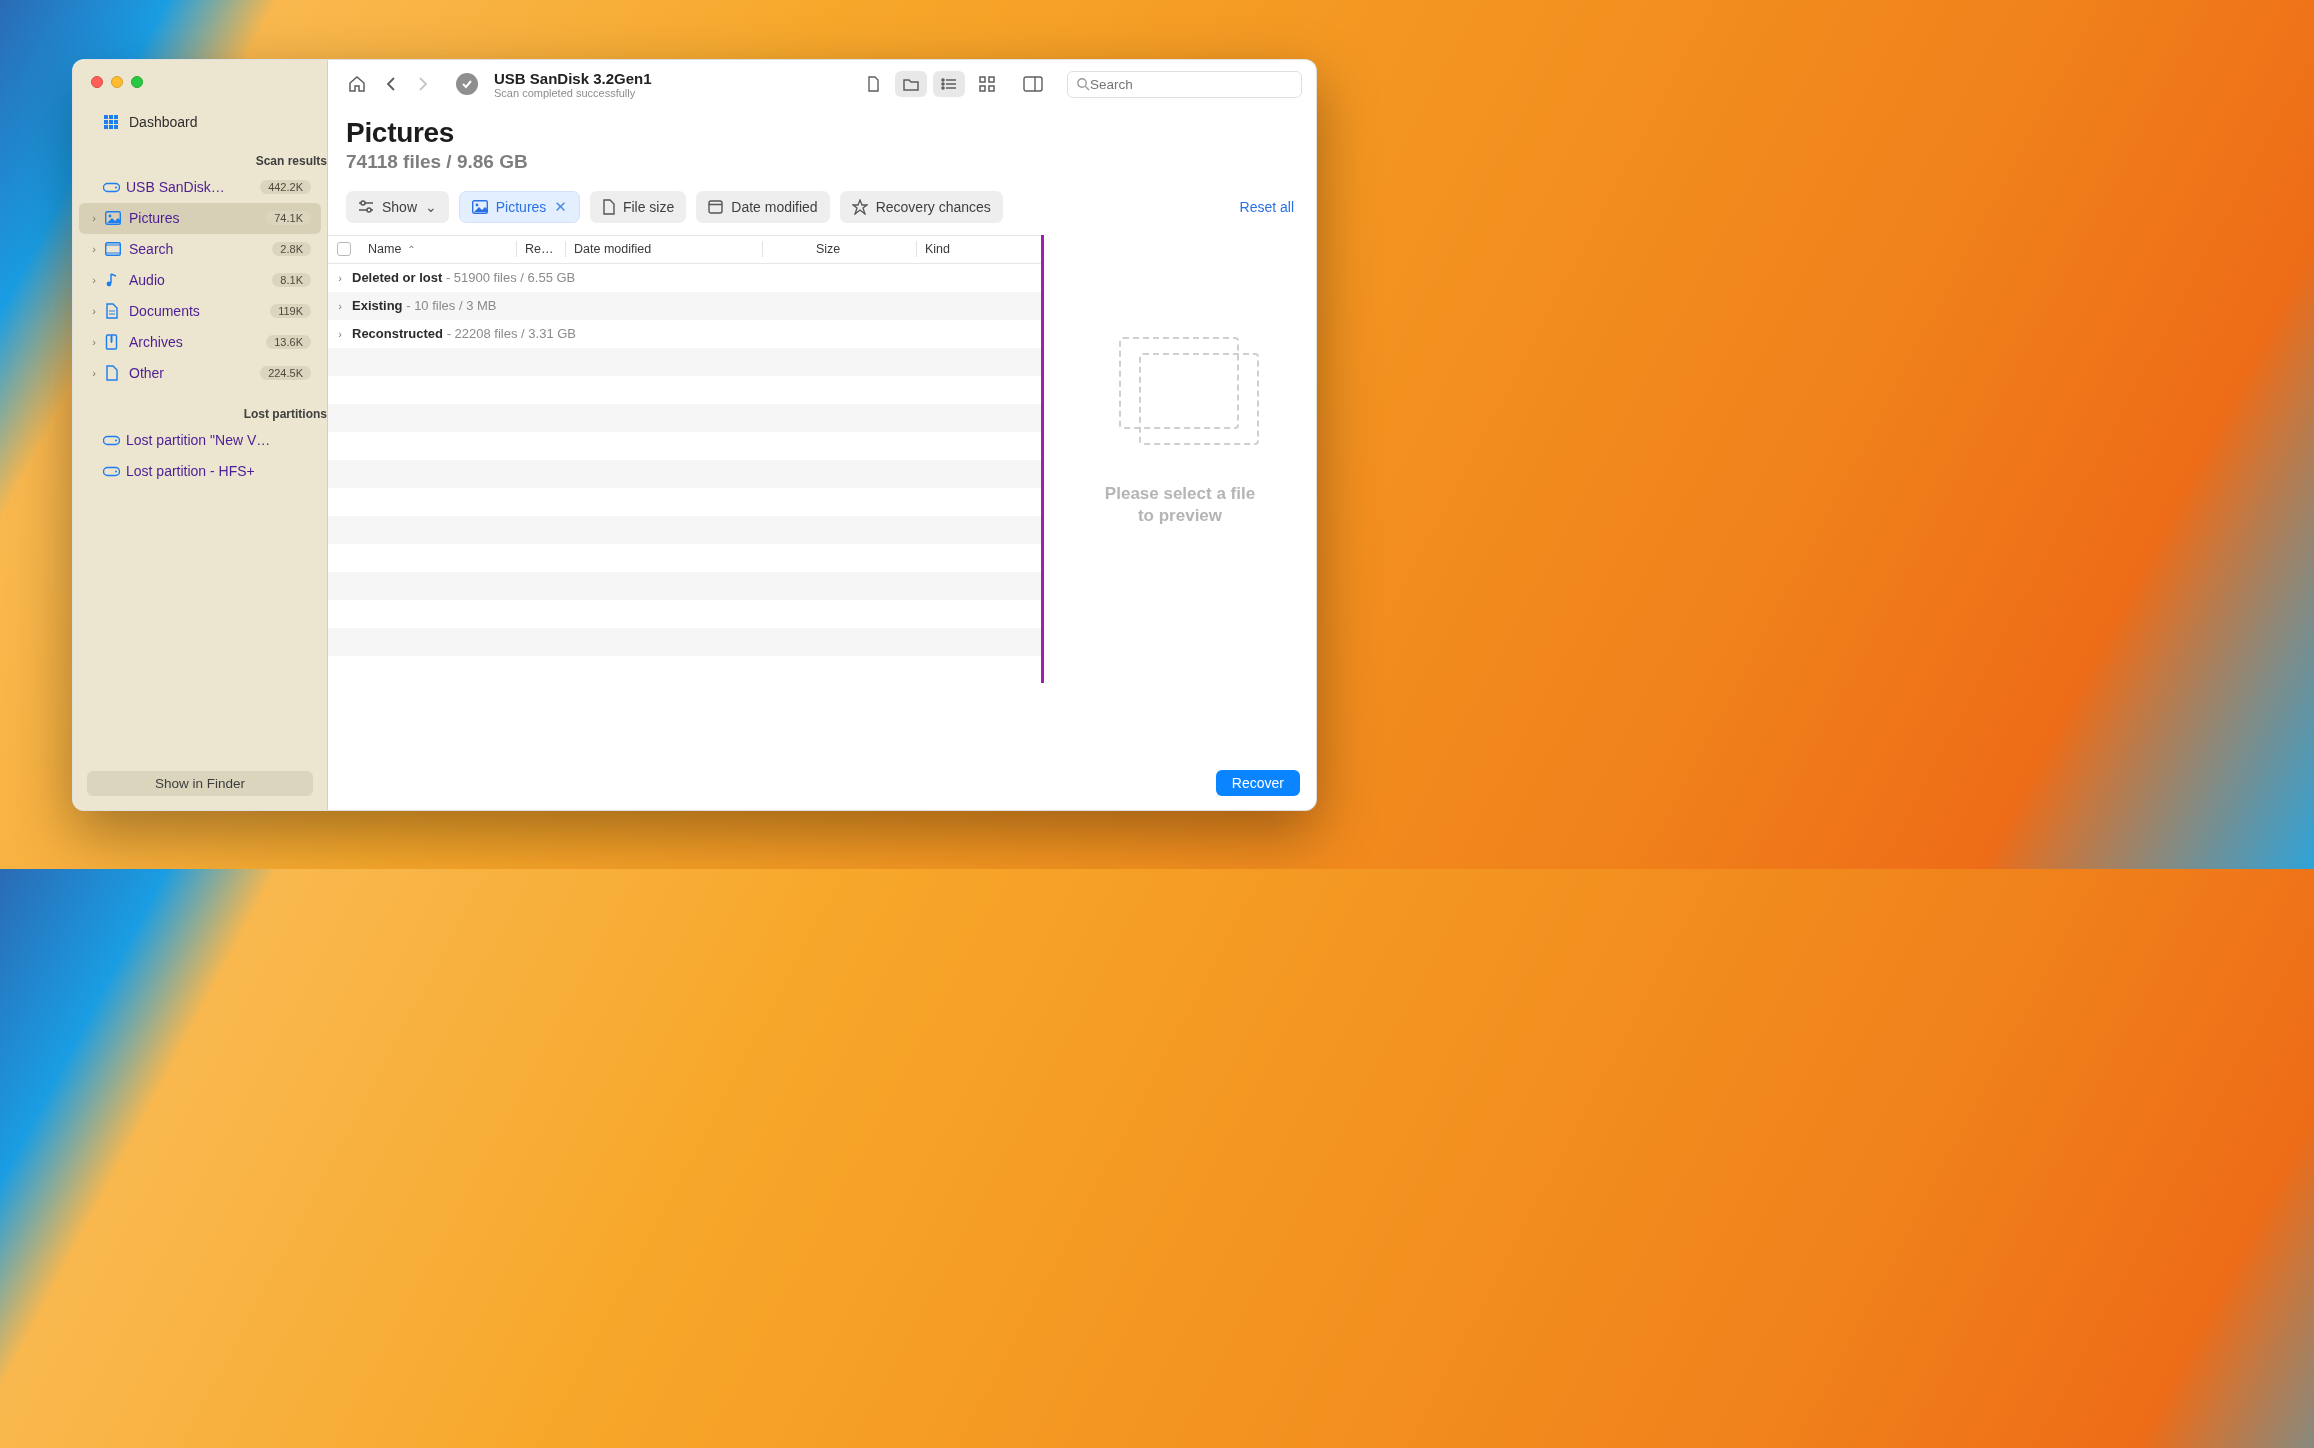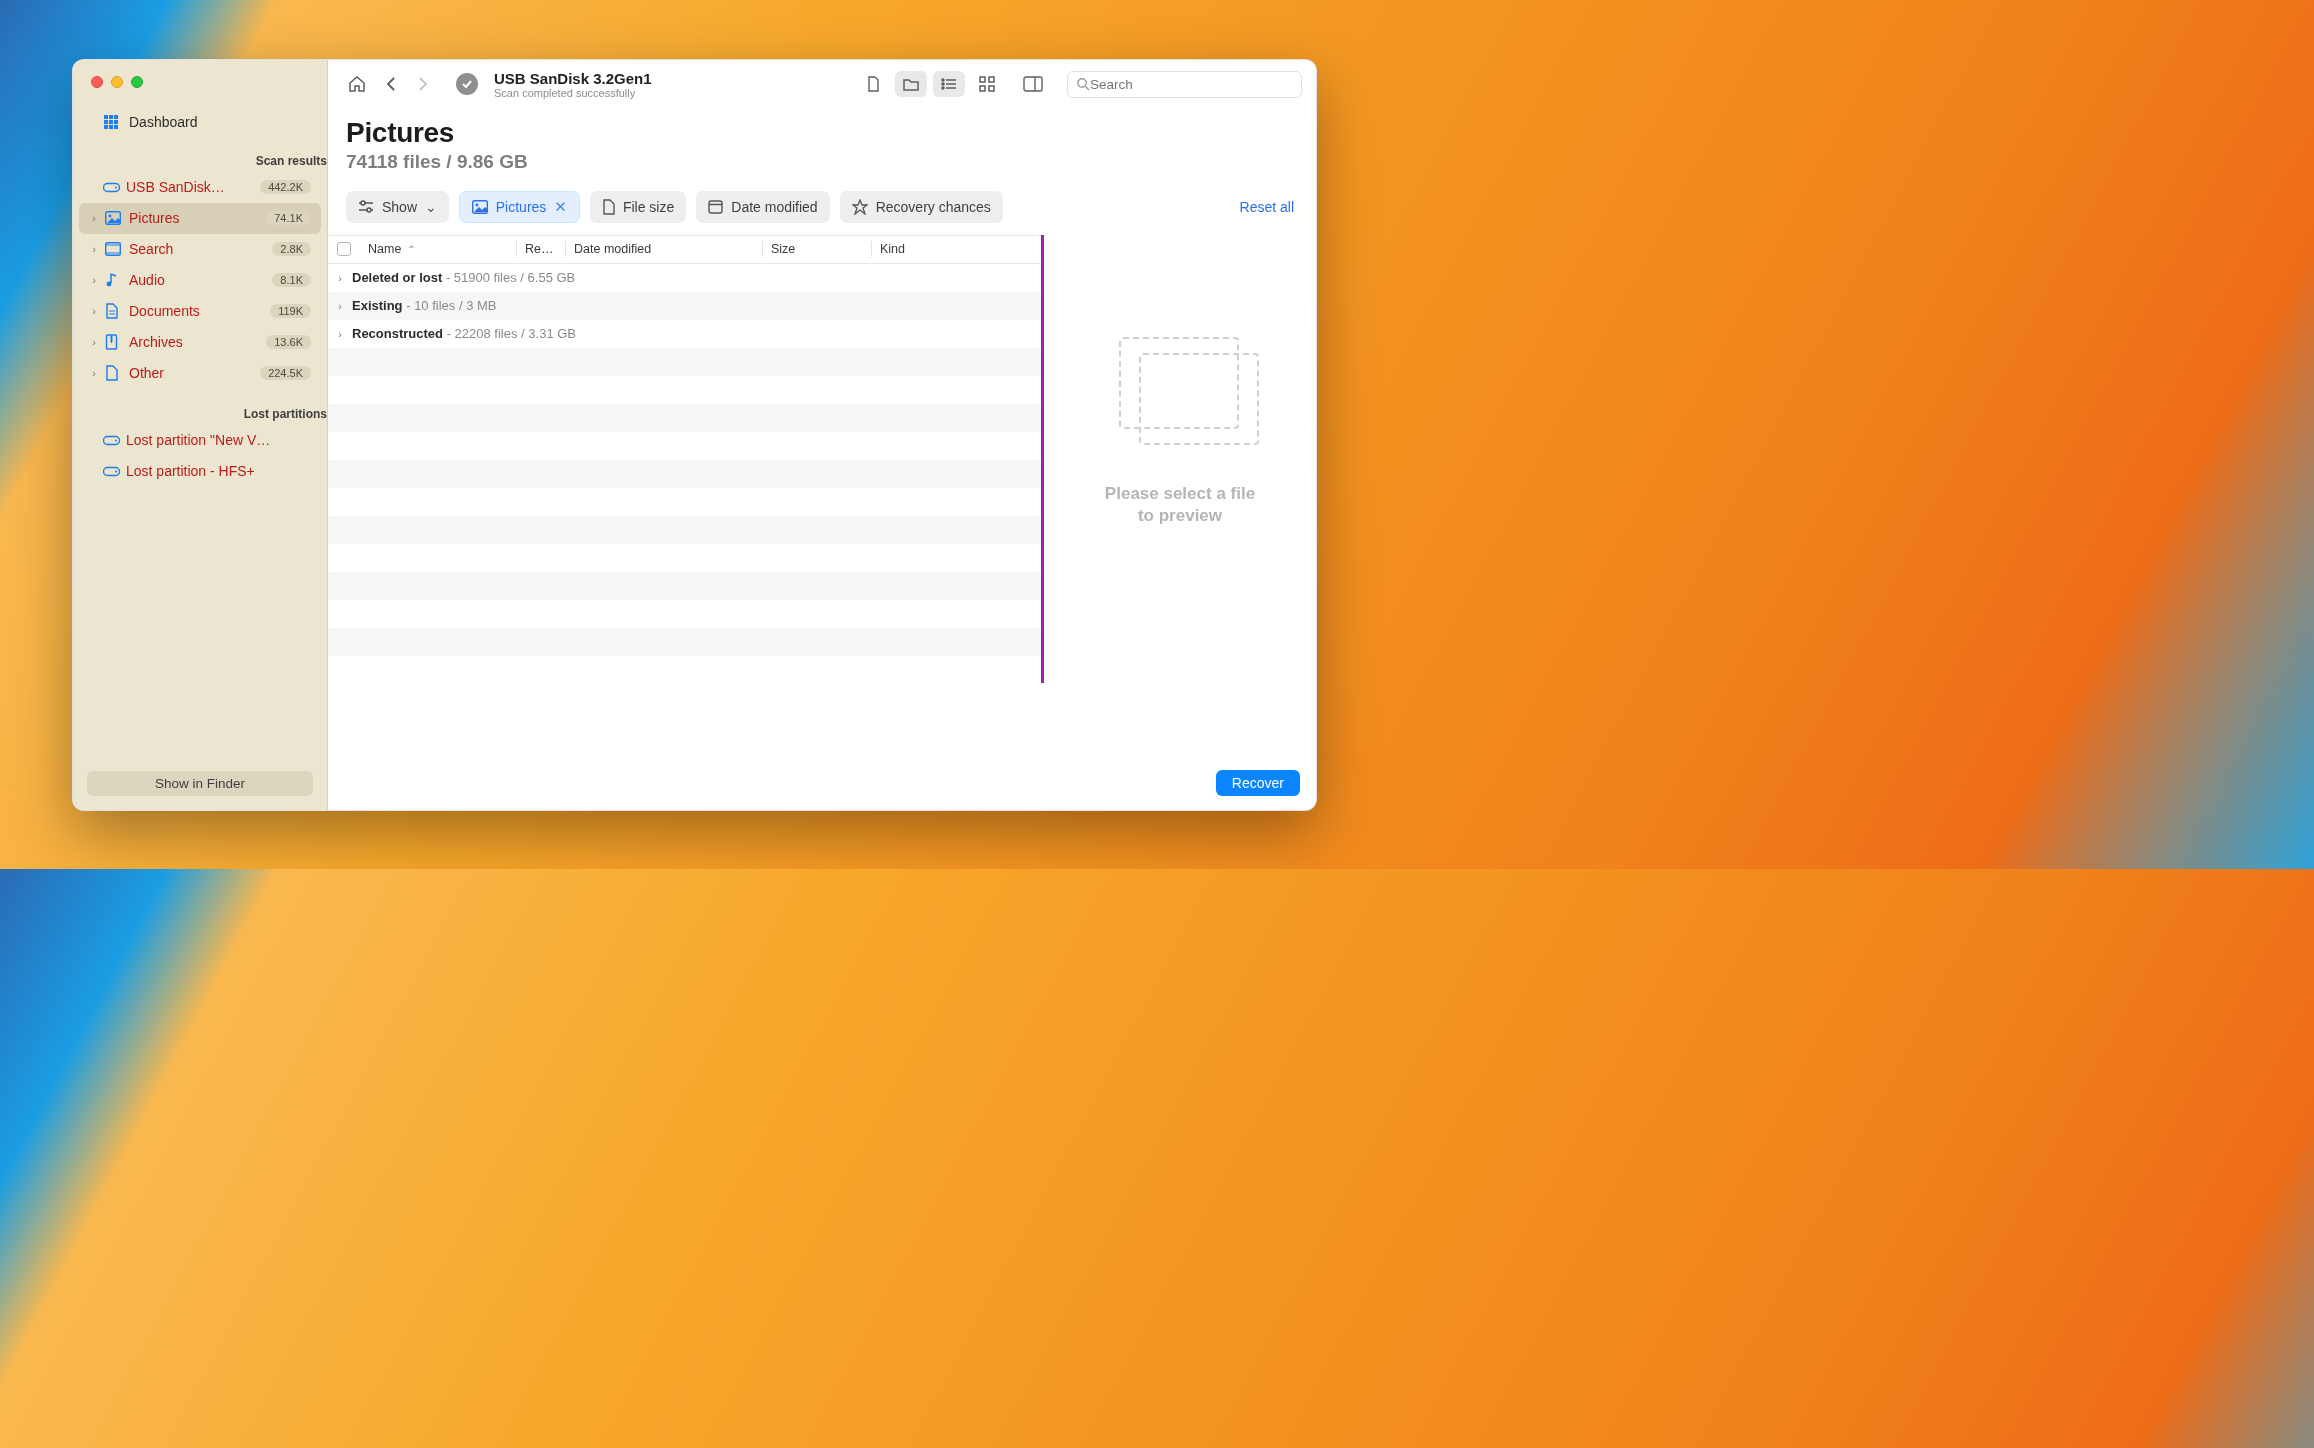--- a/index.html
+++ b/index.html
@@ -41,21 +41,21 @@
     padding:5px 12px 5px 26px; font-size:14px; color:#2d2d2d; cursor:pointer;
     border-radius:6px; margin:0 6px; height:28px;
   }
   .nav-dashboard{ margin-top:6px; padding-left:24px; font-weight:500;}
   .nav-group-label{ padding:18px 0 4px 22px; font-size:12px; color:#404040; font-weight:600;text-align:right;}
   .nav-row{
     display:flex; align-items:center; gap:6px; padding:0 10px 0 10px; height:31px; cursor:pointer; border-radius:6px; margin:0 6px;
   }
   .nav-row .chev{ width:10px; text-align:center; color:#7c7762; font-size:11px;}
   .nav-row .icon{ width:18px; text-align:center; color:#1c7ef0; font-size:14px;}
-  .nav-row .lbl{ flex:1; font-size:14px; color:#b91c1c; white-space:nowrap; overflow:hidden; text-overflow:ellipsis;}
+  .nav-row .lbl{ flex:1; font-size:14px; color:#4c1d95; white-space:nowrap; overflow:hidden; text-overflow:ellipsis;}
   .nav-row .pill{ background:#dcd5be; color:#4e4a3d; font-size:11px; padding:1px 8px; border-radius:10px; font-weight:500;}
   .nav-row.active{ background:#d8d0b6; }
   .nav-row.active .lbl{ font-weight:500;}
   .nav-row.plain{ padding-left:24px; }
   .sidebar-footer{ margin-top:auto; padding:10px 14px 14px; }
   .show-finder{ width:100%; background:#dcd5be; border:none; border-radius:6px; padding:5px 0; font-size:13.5px; color:#3d3d3d; cursor:pointer;}
 
   
   .main{ flex:1; display:flex; flex-direction:column; }
   .toolbar{ display:flex; align-items:center; gap:4px; padding:10px 14px 8px 14px; }
@@ -87,21 +87,21 @@
   .table{ flex:1; display:flex; flex-direction:column; border-top:1px solid #e6e6e6;}
   .thead{ display:flex; align-items:center; height:28px; font-size:12.5px; color:#3a3a3a; border-bottom:1px solid #e7e7e7;}
   .th-check{ width:32px; display:flex; justify-content:center;}
   .cbox{ width:14px;height:14px;border:1.2px solid #b8b8b8;border-radius:3px;}
   .th{ padding:0 8px;}
   .th-name{ flex:0 0 156px; display:flex; align-items:center; gap:6px;}
   .th-sort{ color:#7a7a7a; font-size:10px;}
   .vline{ width:1px; height:16px; background:#e2e2e2;}
   .th-res{ flex:0 0 48px; white-space:nowrap; overflow:hidden; text-overflow:ellipsis;}
   .th-date{ flex:0 0 196px;}
-  .th-size{ flex:0 0 108px;}
+  .th-size{ flex:0 0 108px;margin-left:45px;}
   .th-kind{ flex:1;}
   .tbody{ flex:1; overflow:auto;}
   .trow{ display:flex; align-items:center; height:28px; font-size:13px; border-bottom:0;}
   .trow:nth-child(even){ background:#f6f6f6;}
   .trow .exp{ width:24px; text-align:center; color:#7d7d7d; font-size:11px;}
   .trow .rlabel{ font-weight:600; color:#2c2c2c;}
   .trow .rmeta{ color:#8a8a8a;}
   .trow.empty{ background:#fff;}
   .trow.empty:nth-child(even){ background:#f6f6f6;}
   .preview-pane{ width:275px; border-left:3px solid #a21caf; display:flex; flex-direction:column; align-items:center; justify-content:flex-start; padding-top:100px;}

